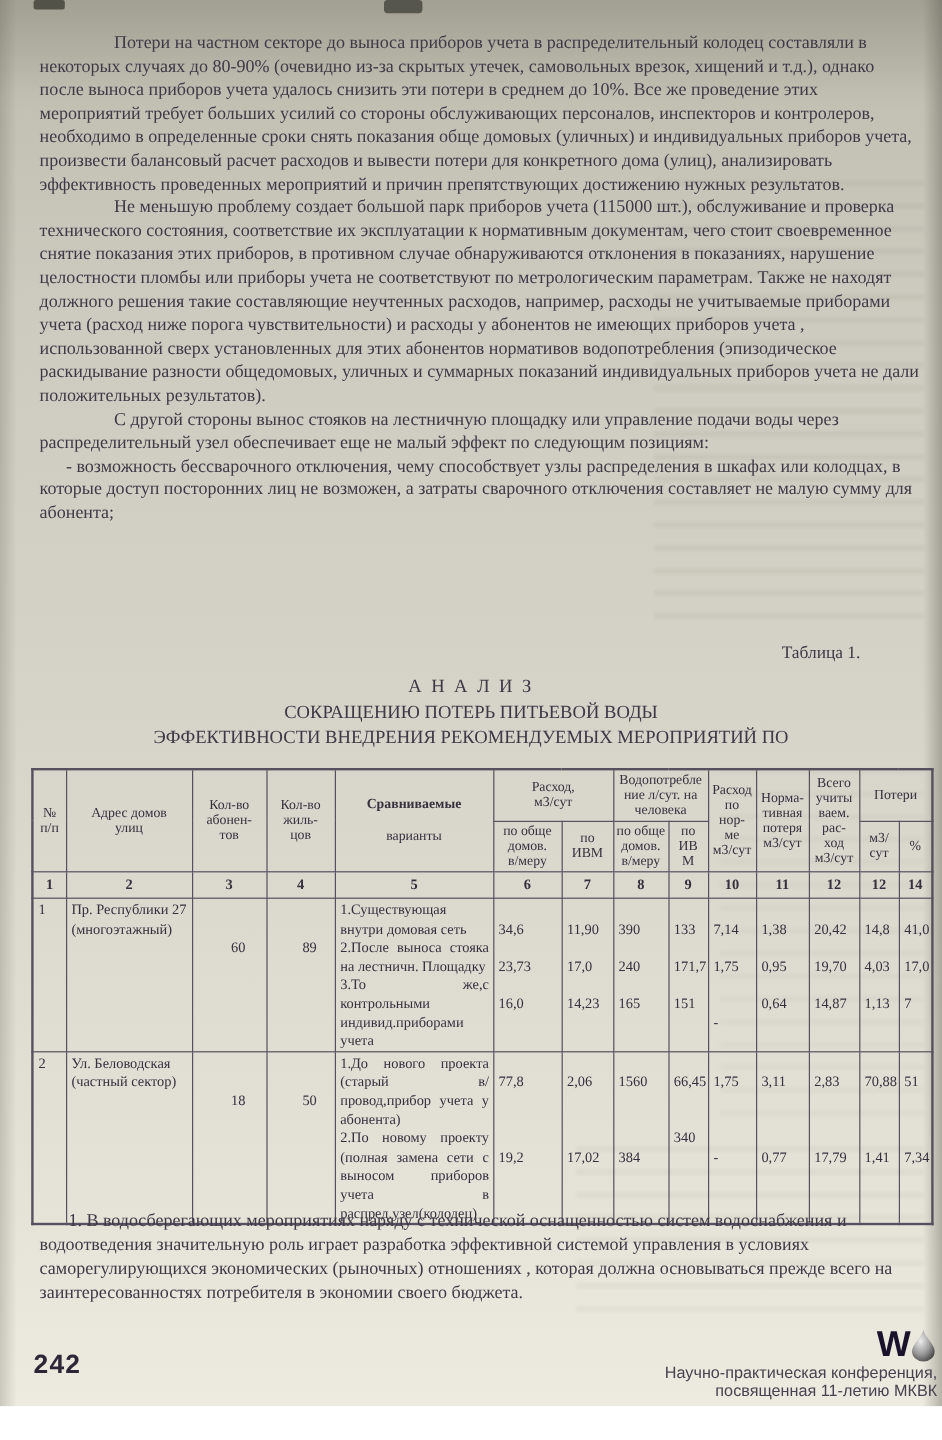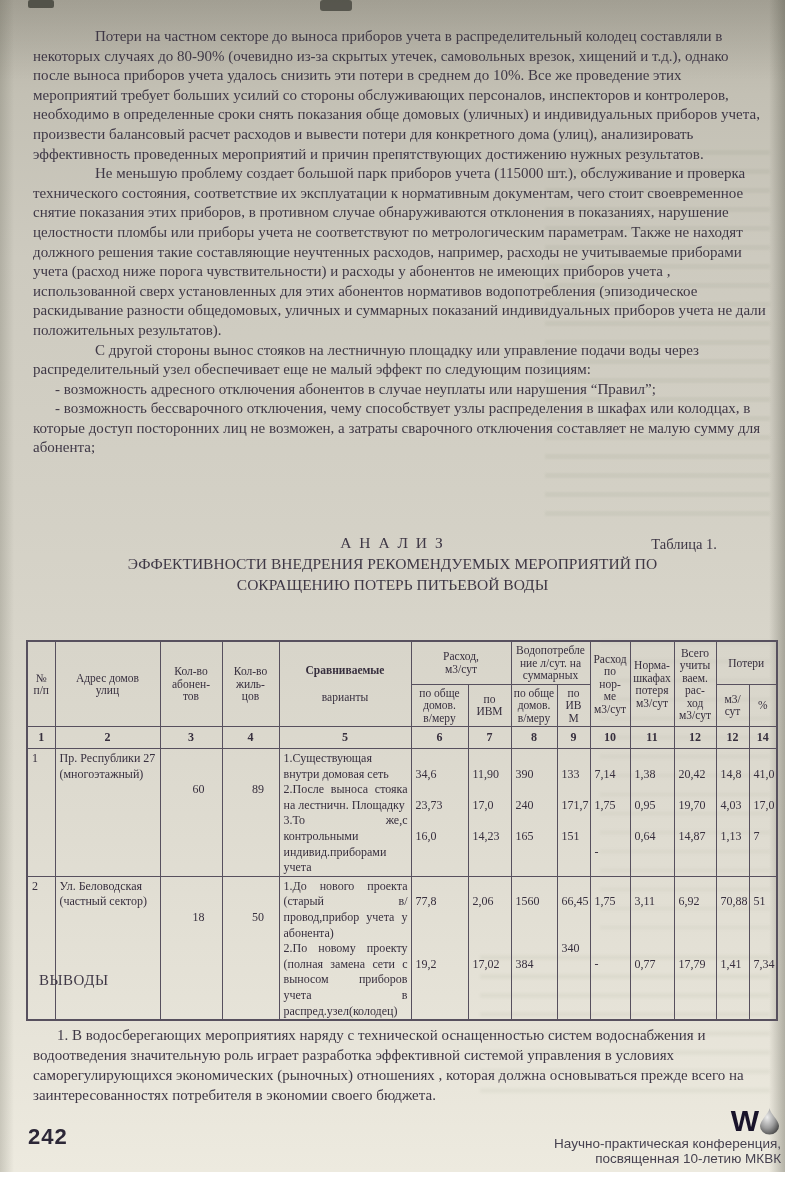--- a/index.html
+++ b/index.html
@@ -24,21 +24,21 @@
     background:repeating-linear-gradient(180deg,rgba(115,126,100,0.18) 0 5px,rgba(0,0,0,0) 5px 19px);}
   .bleed1{left:545px;top:150px;width:225px;height:370px;}
   .bleed2{left:480px;top:955px;width:290px;height:150px;opacity:.35;}
   .bleed3{left:600px;top:640px;width:170px;height:300px;opacity:.25;}
 
   .intro{position:absolute;left:33px;top:27px;width:733px;}
   .para{font-size:15px;line-height:19.6px;text-indent:62px;margin:0;text-align:left;}
   .bullet{font-size:15px;line-height:19.6px;text-indent:22px;margin:0;}
 
   .table-caption{position:absolute;top:536px;right:68px;font-size:14.5px;}
-  .analysis-title{position:absolute;top:532px;left:0;width:100%;text-align:center;}
+  .analysis-title{position:absolute;top:562px;left:0;width:100%;text-align:center;}
   .analysis-title div{font-size:15.5px;line-height:21px;}
   .t-line1{letter-spacing:2px;}
 
   table.analysis{position:absolute;left:26px;top:640px;border-collapse:collapse;table-layout:fixed;
     border:2px solid #57505e;color:#372f3e;}
   .analysis th,.analysis td{border:1px solid #57505e;white-space:pre-line;overflow:hidden;}
   .analysis th{font-weight:normal;font-size:11.5px;line-height:12.5px;vertical-align:middle;text-align:center;padding:2px 2px;}
   .h-left{vertical-align:top;text-align:left;font-size:10.5px;line-height:11.5px;padding:3px 2px 1px 3px;}
   .h-vodo{vertical-align:top;text-align:left;font-size:10.5px;line-height:11.5px;overflow-wrap:anywhere;padding:3px 2px 1px 3px;}
   .sub{font-size:10px;line-height:11px;vertical-align:top;text-align:left;padding:2px 1px 1px 3px;}
@@ -73,30 +73,29 @@
   <div class="mark mark1"></div>
   <div class="mark mark2"></div>
   <div class="bleed bleed1"></div>
   <div class="bleed bleed2"></div>
   <div class="bleed bleed3"></div>
 
   <div class="intro">
     <p class="para">Потери на частном секторе до выноса приборов учета в распределительный колодец составляли в некоторых случаях до 80-90% (очевидно из-за скрытых утечек, самовольных врезок, хищений и т.д.), однако после выноса приборов учета удалось снизить эти потери в среднем до 10%.  Все же проведение этих мероприятий требует больших усилий со стороны обслуживающих персоналов, инспекторов и контролеров,  необходимо в определенные сроки снять показания обще домовых (уличных) и индивидуальных приборов учета, произвести балансовый расчет расходов и вывести потери для конкретного  дома (улиц), анализировать эффективность проведенных мероприятий и причин препятствующих достижению нужных результатов.</p>
     <p class="para">Не меньшую проблему создает большой парк приборов учета  (115000 шт.), обслуживание и проверка технического состояния, соответствие их эксплуатации  к нормативным документам, чего стоит своевременное снятие показания этих приборов, в противном случае обнаруживаются  отклонения в показаниях, нарушение целостности пломбы или приборы учета не соответствуют по метрологическим параметрам. Также не находят должного решения такие составляющие  неучтенных расходов, например, расходы не учитываемые приборами учета (расход ниже порога чувствительности)  и расходы у абонентов не имеющих приборов учета , использованной сверх установленных для этих абонентов нормативов водопотребления (эпизодическое раскидывание разности общедомовых, уличных и суммарных показаний индивидуальных приборов учета не дали положительных результатов).</p>
     <p class="para">С другой стороны вынос стояков  на лестничную площадку  или управление подачи воды через  распределительный узел обеспечивает еще не малый эффект  по следующим позициям:</p>
-    <p class="bullet">-    возможность адресного отключения абонентов в случае неуплаты или нарушения “Правил”;</p>
     <p class="bullet">-    возможность бессварочного отключения, чему способствует узлы распределения в шкафах или колодцах, в которые доступ посторонних лиц не возможен, а затраты сварочного отключения составляет не малую сумму для абонента;</p>
   </div>
 
   <div class="table-caption">Таблица 1.</div>
 
   <div class="analysis-title">
     <div class="t-line1">А Н А Л И З</div>
+    <div>СОКРАЩЕНИЮ ПОТЕРЬ ПИТЬЕВОЙ ВОДЫ</div>
     <div>ЭФФЕКТИВНОСТИ ВНЕДРЕНИЯ РЕКОМЕНДУЕМЫХ МЕРОПРИЯТИЙ ПО</div>
-    <div>СОКРАЩЕНИЮ ПОТЕРЬ ПИТЬЕВОЙ ВОДЫ</div>
   </div>
 
   <table class="analysis">
     <colgroup>
       <col style="width:28px">
         <col style="width:105px">
         <col style="width:62px">
         <col style="width:57px">
       <col style="width:132px">
         <col style="width:57px">
@@ -120,27 +119,27 @@
 тов</th>
       <th rowspan="2">Кол-во
 жиль-
 цов</th>
       <th rowspan="2" class="variants-h">
         <span class="b">Сравниваемые</span>
         <span>варианты</span>
       </th>
       <th colspan="2">Расход,
 м3/сут</th>
-      <th colspan="2" class="h-vodo">Водопотребление л/сут. на суммарных</th>
+      <th colspan="2" class="h-vodo">Водопотребление л/сут. на человека</th>
       <th rowspan="2" class="h-left">Расход
 по нор-
 ме
 м3/сут</th>
       <th rowspan="2" class="h-left">Норма-
-шкафах
+тивная
 потеря
 м3/сут</th>
       <th rowspan="2" class="h-left">Всего
 учиты
 ваем.
 рас-
 ход
 м3/сут</th>
       <th colspan="2">Потери</th>
     </tr>
@@ -286,21 +285,21 @@
 
 
 -</td>
       <td>
 3,11
 
 
 
 0,77</td>
       <td>
-6,92
+2,83
 
 
 
 17,79</td>
       <td>
 70,88
 
 
 
 1,41</td>
@@ -308,36 +307,35 @@
 51
 
 
 
 7,34</td>
     </tr>
   </tbody>
     </table>
 
   <div class="conclusions">
-    <p class="concl-head">ВЫВОДЫ</p>
     <p class="concl-item">1.  В водосберегающих мероприятиях наряду с технической оснащенностью  систем водоснабжения и водоотведения значительную роль играет разработка  эффективной системой управления в условиях саморегулирующихся  экономических (рыночных) отношениях , которая должна основываться прежде всего на заинтересованностях  потребителя в экономии своего бюджета.</p>
   </div>
 
   <div class="page-number">242</div>
 
   <div class="footer-right">
     <div class="logo-row">
       <span class="logo-text">W</span>
       <svg class="logo-drop" width="19" height="27" viewBox="0 0 19 27">
         <defs>
           <radialGradient id="dg" cx="38%" cy="35%" r="75%">
             <stop offset="0%" stop-color="#ededed"></stop>
             <stop offset="55%" stop-color="#9c9c9c"></stop>
             <stop offset="100%" stop-color="#3f3f3f"></stop>
           </radialGradient>
         </defs>
         <path d="M9.5 0 C9.5 4.5 0 12.5 0 18 a9.5 8.6 0 0 0 19 0 C19 12.5 9.5 4.5 9.5 0 Z" fill="url(#dg)"></path>
       </svg>
     </div>
     <div class="conf">Научно-практическая конференция,</div>
-    <div class="conf">посвященная 10-летию МКВК</div>
+    <div class="conf">посвященная 11-летию МКВК</div>
   </div>
 </div>
 
 </body></html>

